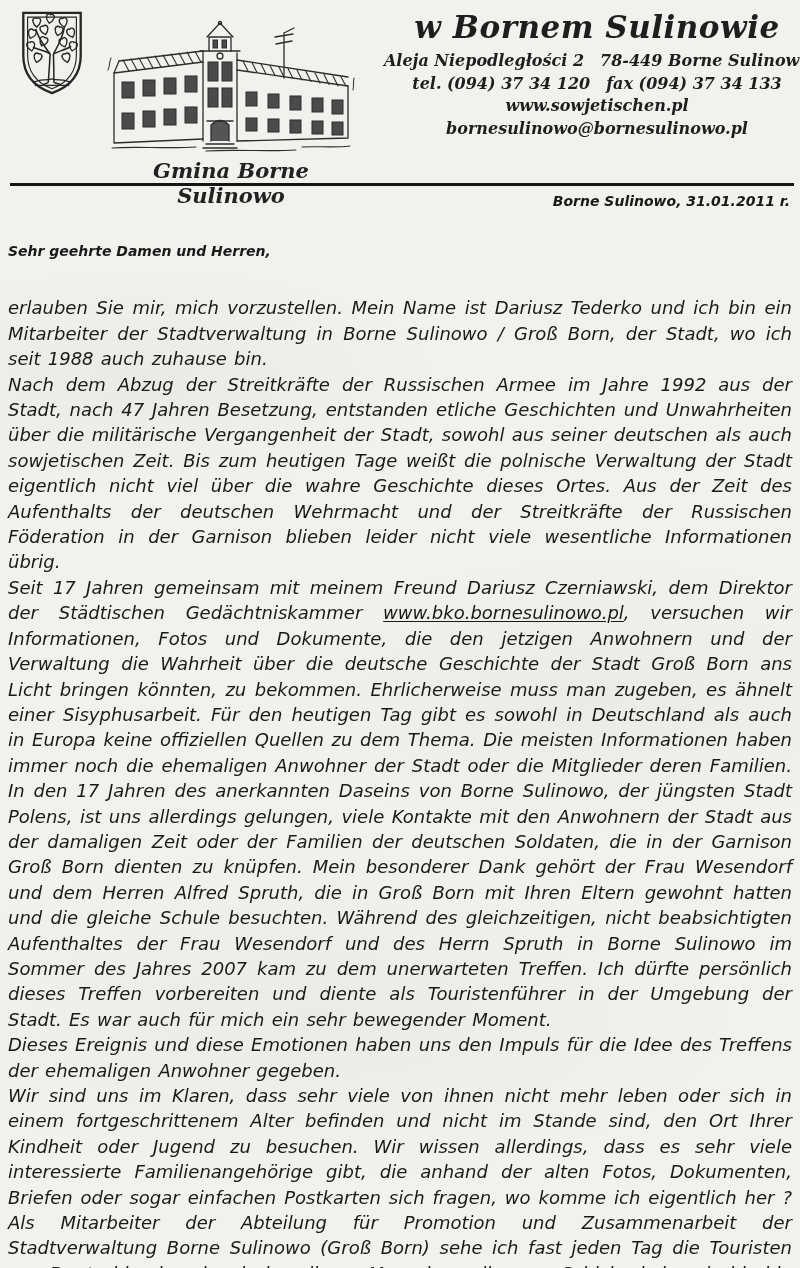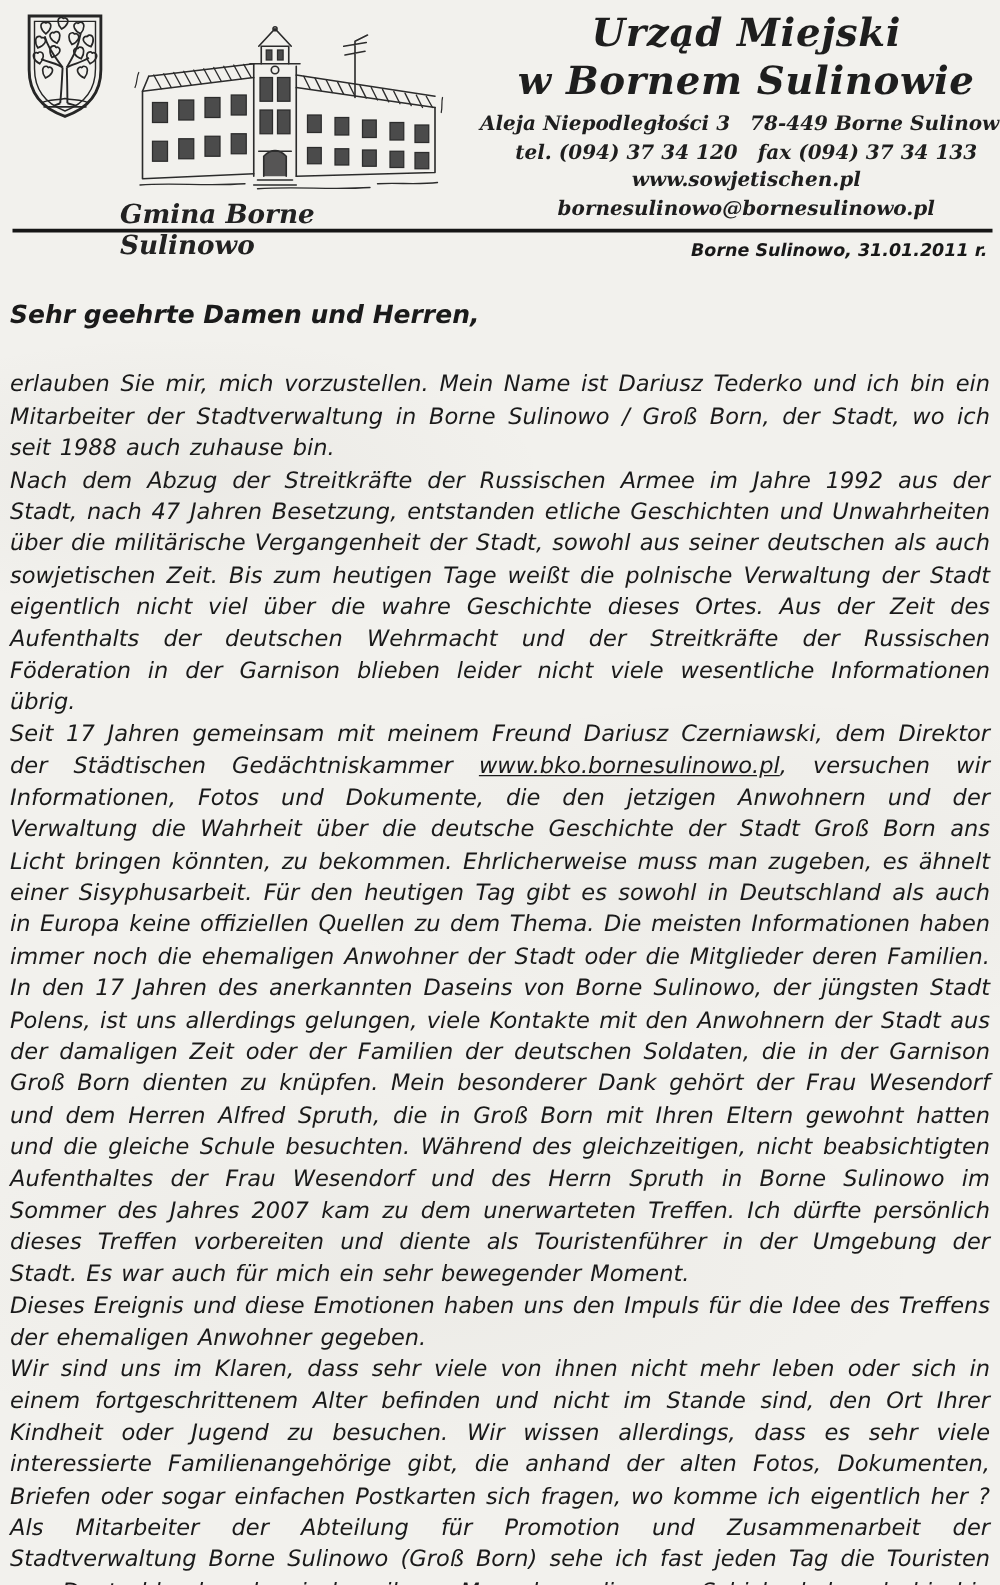--- a/index.html
+++ b/index.html
@@ -8,35 +8,35 @@
   .page{position:relative;width:800px;height:1268px;color:#1b1b1b;
         background:
           radial-gradient(ellipse 420px 160px at 18% 30%, rgba(120,115,105,.06), transparent 70%),
           radial-gradient(ellipse 500px 200px at 75% 55%, rgba(120,115,105,.05), transparent 70%),
           radial-gradient(ellipse 600px 240px at 40% 80%, rgba(120,115,105,.05), transparent 70%),
           #f2f1ed;}
   
   .hdr{position:absolute;top:0;left:0;width:800px;height:186px;}
   .coa{position:absolute;left:14px;top:8px;}
   .town{position:absolute;left:106px;top:20px;}
-  .caption{position:absolute;left:96px;top:158px;width:270px;
+  .caption{position:absolute;left:96px;top:158px;width:270px;text-align:center;
            font-family:"DejaVu Serif",serif;font-style:italic;font-weight:600;
            font-size:21px;color:#222;}
   .org{position:absolute;left:400px;top:8px;width:394px;text-align:center;
        font-family:"DejaVu Serif",serif;font-style:italic;color:#1e1e1e;}
   .org-name{font-size:31px;font-weight:600;line-height:38px;letter-spacing:.5px;}
   .org-contact{margin-top:4px;font-size:16px;font-weight:600;line-height:22.5px;}
   .crow{display:flex;justify-content:center;gap:16px;white-space:nowrap;}
   .rule{position:absolute;left:10px;right:6px;top:183px;height:3px;background:#161616;}
   .dateline{position:absolute;top:193px;right:10px;font-size:14px;font-weight:bold;
             font-style:italic;color:#181818;}
   
   .letter{position:absolute;top:239px;left:8px;right:8px;color:#1a1a1a;
           font-style:italic;font-size:18px;line-height:25.4px;}
-  .salutation{font-weight:bold;font-size:20px;margin:0 0 31px 0;}
+  .salutation{font-weight:bold;font-size:14px;margin:0 0 31px 0;}
   .para{margin:0;text-align:justify;word-spacing:1.5px;}
   .weblink{text-decoration:underline;text-underline-offset:2px;}
   svg{display:block;}
 </style>
 </head>
 <body>
 
 <div class="page">
 
   <div class="hdr">
@@ -133,25 +133,24 @@
         <path d="M178,58 L178,13 M169,17 L187,14 M170,24 L186,21 M178,13 L188,8"></path>
 
         <path d="M6,128 C30,126 60,129 90,127 M100,131 C130,129 160,132 190,130 M196,127 C212,126 228,128 244,126" stroke-width="1.1"></path>
         <path d="M2,50 C4,46 3,42 5,38 M247,70 C248,66 247,62 248,58" stroke-width="1"></path>
       </svg>
     </div>
 
     <div class="caption">Gmina Borne Sulinowo</div>
 
     <div class="org">
-      <div class="org-name">Urząd Miejski</div>
       <div class="org-name">w Bornem Sulinowie</div>
       <div class="org-contact">
         <div class="crow">
-          <span>Aleja Niepodległości 3</span>
+          <span>Aleja Niepodległości 2</span>
           <span>78-449 Borne Sulinowo</span>
         </div>
         <div class="crow">
           <span>tel. (094) 37 34 120</span>
           <span>fax (094) 37 34 133</span>
         </div>
         <div>www.sowjetischen.pl</div>
         <div>bornesulinowo@bornesulinowo.pl</div>
       </div>
     </div>

